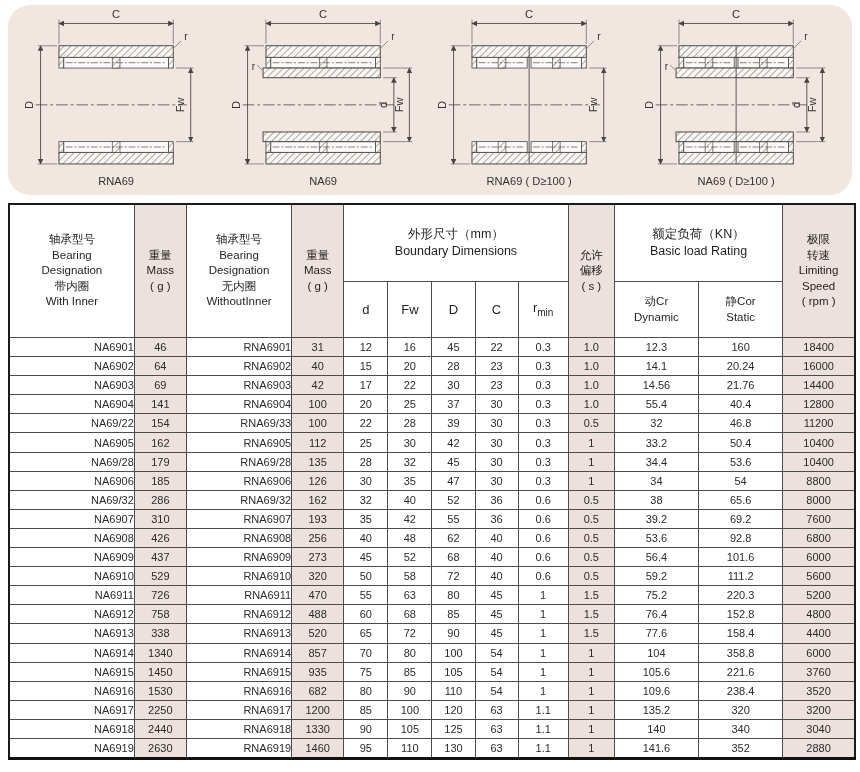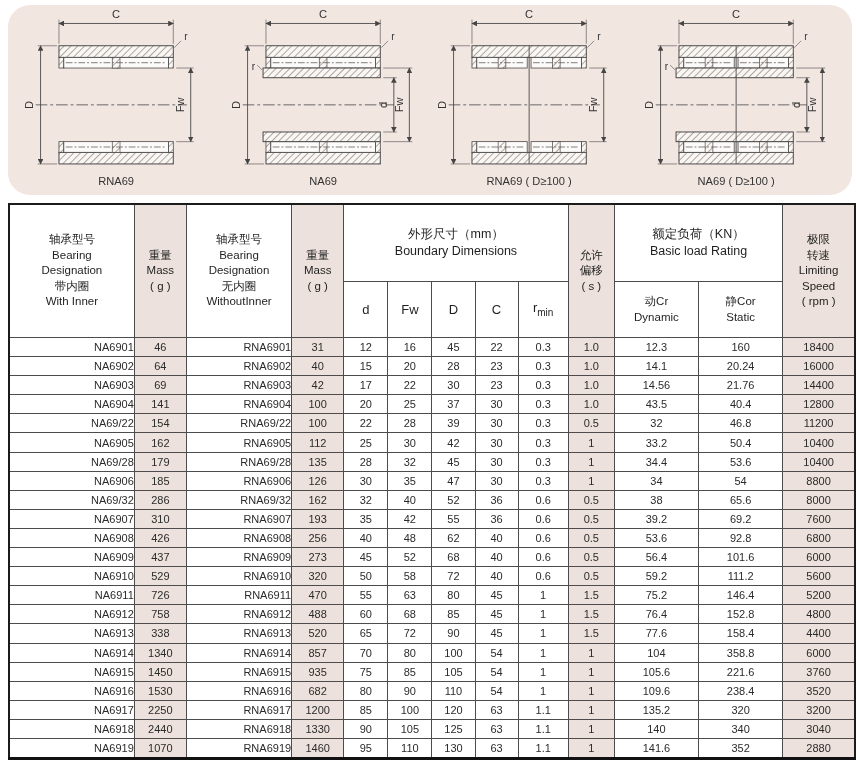--- a/index.html
+++ b/index.html
@@ -316,28 +316,28 @@
           <td class="desig ind">NA6904</td>
           <td class="pink">141</td>
           <td class="desig">RNA6904</td>
           <td class="pink">100</td>
           <td>20</td>
           <td>25</td>
           <td>37</td>
           <td>30</td>
           <td>0.3</td>
           <td class="pink">1.0</td>
-          <td>43.5</td>
+          <td>55.4</td>
           <td>40.4</td>
           <td class="pink">12800</td>
         </tr>
         <tr>
           <td class="desig ind">NA69/22</td>
           <td class="pink">154</td>
-          <td class="desig">RNA69/22</td>
+          <td class="desig">RNA69/33</td>
           <td class="pink">100</td>
           <td>22</td>
           <td>28</td>
           <td>39</td>
           <td>30</td>
           <td>0.3</td>
           <td class="pink">0.5</td>
           <td>32</td>
           <td>46.8</td>
           <td class="pink">11200</td>
@@ -467,21 +467,21 @@
           <td class="pink">726</td>
           <td class="desig">RNA6911</td>
           <td class="pink">470</td>
           <td>55</td>
           <td>63</td>
           <td>80</td>
           <td>45</td>
           <td>1</td>
           <td class="pink">1.5</td>
           <td>75.2</td>
-          <td>146.4</td>
+          <td>220.3</td>
           <td class="pink">5200</td>
         </tr>
         <tr>
           <td class="desig ind">NA6912</td>
           <td class="pink">758</td>
           <td class="desig">RNA6912</td>
           <td class="pink">488</td>
           <td>60</td>
           <td>68</td>
           <td>85</td>
@@ -577,21 +577,21 @@
           <td>125</td>
           <td>63</td>
           <td>1.1</td>
           <td class="pink">1</td>
           <td>140</td>
           <td>340</td>
           <td class="pink">3040</td>
         </tr>
         <tr>
           <td class="desig ind">NA6919</td>
-          <td class="pink">1070</td>
+          <td class="pink">2630</td>
           <td class="desig">RNA6919</td>
           <td class="pink">1460</td>
           <td>95</td>
           <td>110</td>
           <td>130</td>
           <td>63</td>
           <td>1.1</td>
           <td class="pink">1</td>
           <td>141.6</td>
           <td>352</td>

